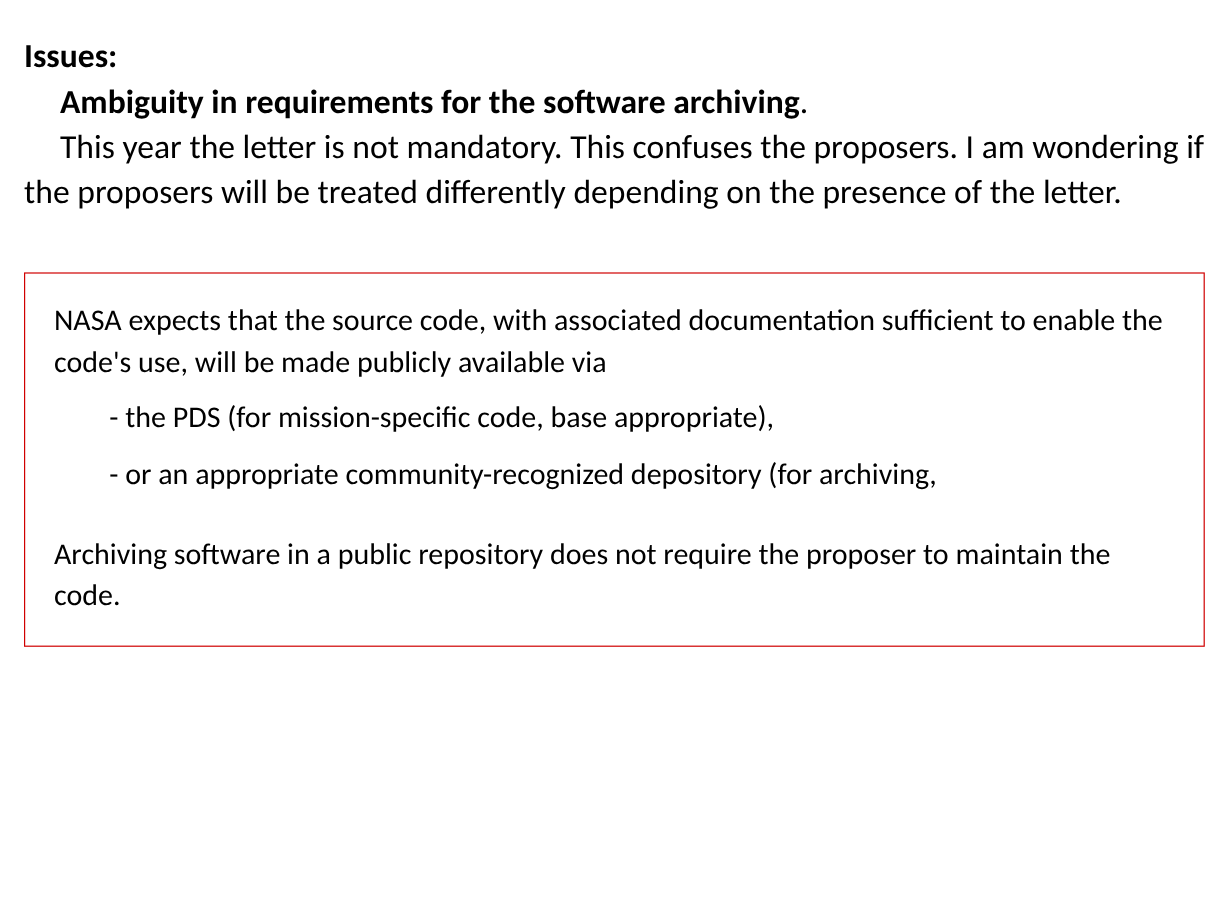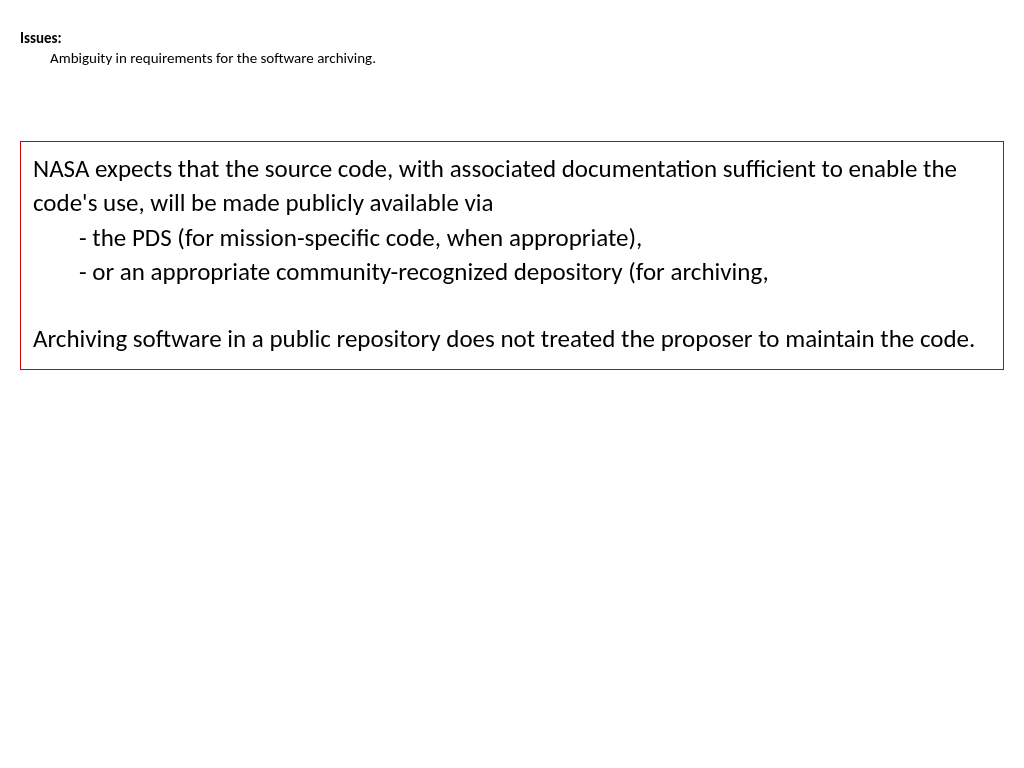--- a/index.html
+++ b/index.html
@@ -12,61 +12,65 @@
     overflow: hidden;
     color: #000000;
   }
   .slide {
     padding: 28px 20px 20px 20px;
     box-sizing: border-box;
     width: 100%;
     height: 100%;
   }
   .issues-section {
-    font-size: 15px;
+    font-size: 28px;
     line-height: 1.35;
-    margin-bottom: 72px;
+    margin-bottom: 48px;
   }
   .issues-heading {
     font-weight: bold;
     margin: 0;
   }
   .subtitle {
-    font-weight: normal;
+    font-weight: bold;
     padding-left: 30px;
     display: inline-block;
   }
   .para {
     margin: 0;
   }
   .quote-box {
     border: 1.5px solid #d00000;
     padding: 10px 12px 12px 12px;
     font-size: 25px;
     line-height: 1.38;
   }
   .quote-box p {
-    margin: 0;
+    margin: 12px;
   }
   .bullet-indent {
     padding-left: 46px;
   }
 </style>
 </head>
 <body>
 
 <div class="slide">
 
   <div class="issues-section">
     <div class="issues-heading">Issues:</div>
     <div>
       <span class="subtitle">Ambiguity in requirements for the software archiving</span><span>.</span>
     </div>
+    <div class="para">
+      <span style="padding-left:30px">This year the letter is not mandatory. This confuses the proposers. I am</span>
+      <span>wondering if the proposers  will be treated  differently depending on the presence of the letter.</span>
+    </div>
   </div>
 
   <div class="quote-box">
     <p>NASA expects that the source code, with associated documentation sufficient to enable the code's use, will be made publicly available via</p>
-    <p class="bullet-indent">- the PDS (for mission-specific code, when appropriate),</p>
+    <p class="bullet-indent">- the PDS (for mission-specific code, base appropriate),</p>
     <p class="bullet-indent">- or an appropriate community-recognized depository (for archiving,</p>
-    <p style="margin-top:1.3em">Archiving software in a public repository does not treated the proposer to maintain the code.</p>
+    <p style="margin-top:1.3em">Archiving software in a public repository does not require the proposer to maintain the code.</p>
   </div>
 
 </div>
 
 </body></html>

